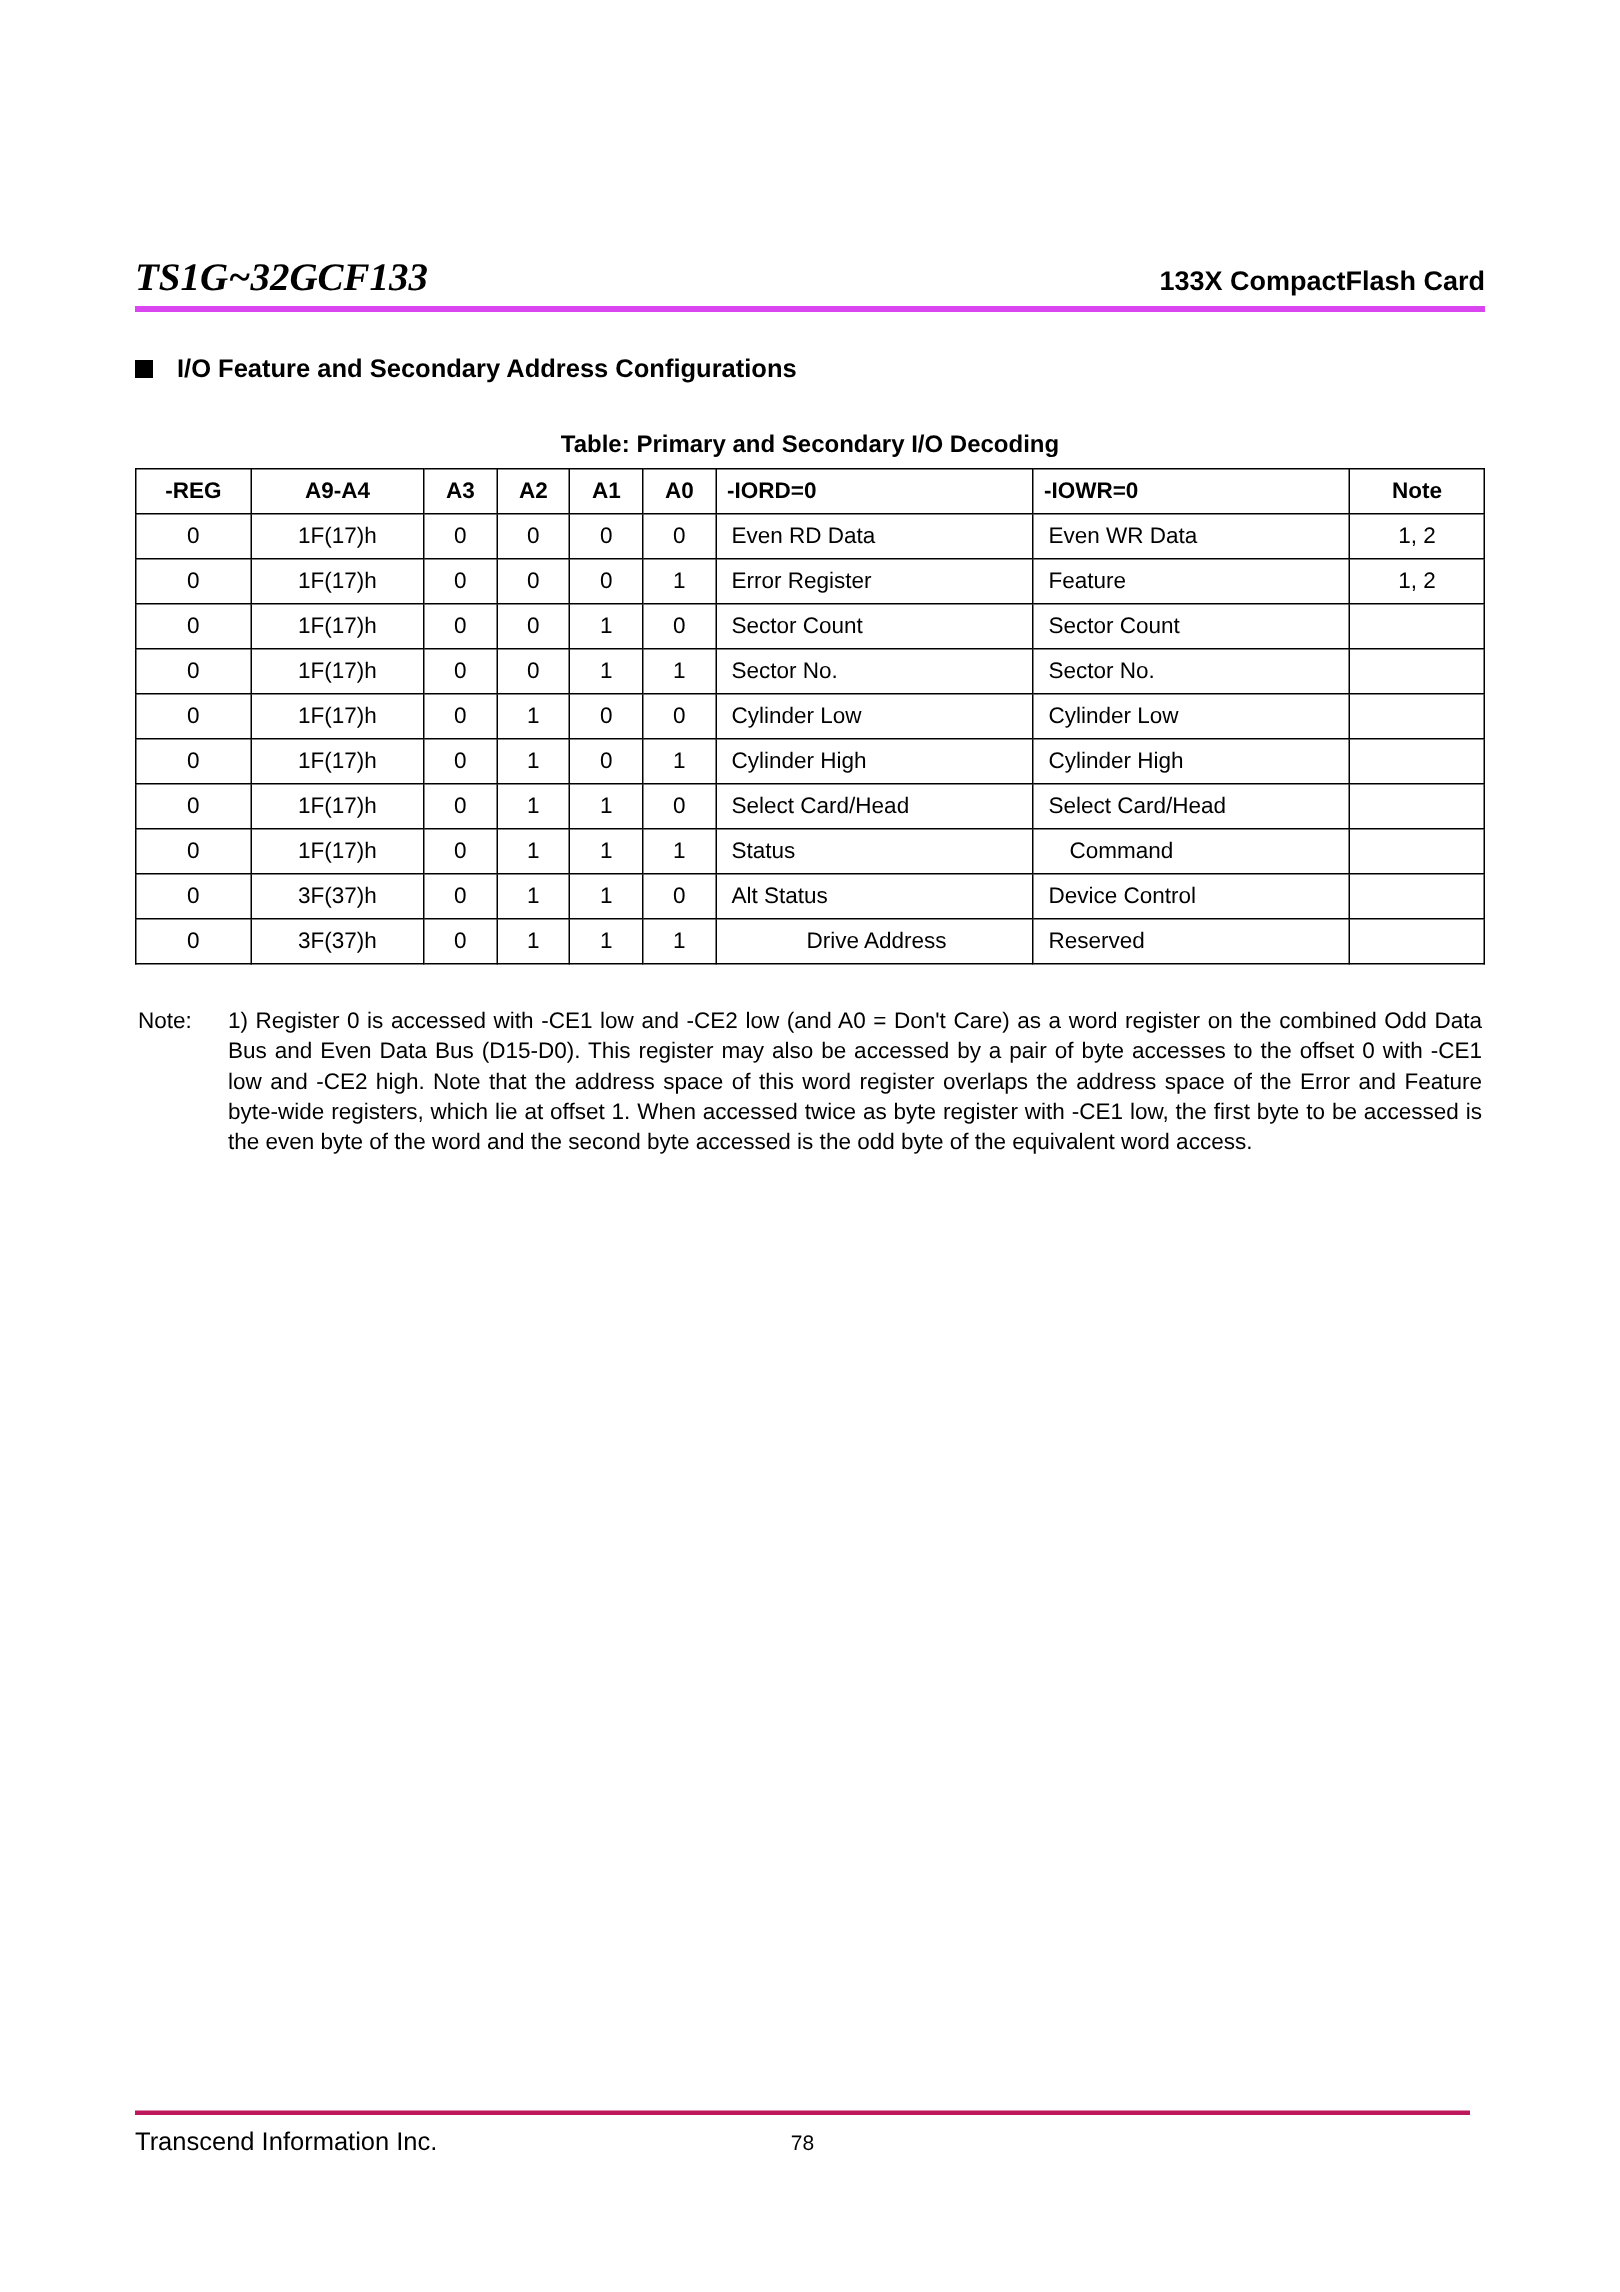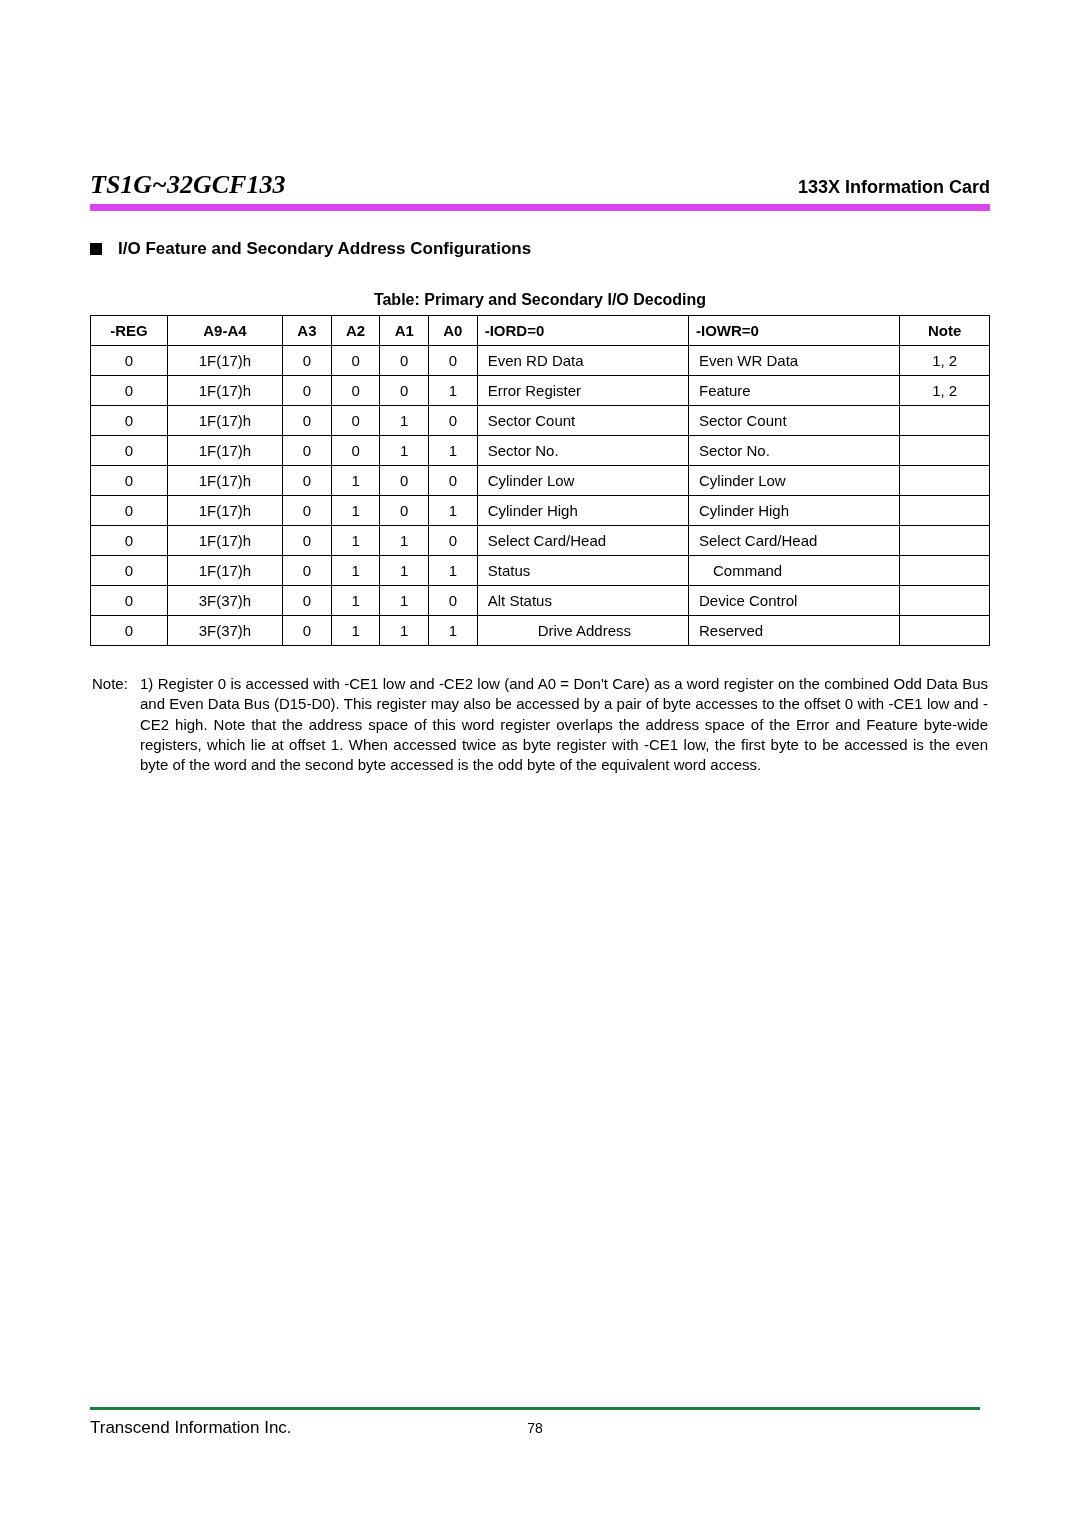--- a/index.html
+++ b/index.html
@@ -12,21 +12,21 @@
       background: #fff;
       width: 1080px;
       height: 1528px;
       padding: 170px 90px 90px 90px;
       position: relative;
     }
     .page-header {
       display: flex;
       justify-content: space-between;
       align-items: baseline;
-      border-bottom: 7px solid #d946ef;
+      border-bottom: 4px solid #d946ef;
       padding-bottom: 4px;
       margin-bottom: 28px;
     }
     .product-title {
       font-family: "Times New Roman", Times, serif;
       font-style: italic;
       font-weight: bold;
       font-size: 26px;
     }
     .product-subtitle {
@@ -80,59 +80,60 @@
     .col-note  { width: 70px; text-align: center; }
     .notes-block {
       font-size: 15px;
       line-height: 1.35;
       padding-left: 2px;
       padding-right: 2px;
     }
     .note-row {
       display: flex;
       margin-bottom: 14px;
+      gap: 12px;
     }
     .note-label {
       flex: 0 0 48px;
     }
     .note-text {
       flex: 1;
       text-align: justify;
     }
     .note-text-indent {
       margin-left: 48px;
       text-align: justify;
     }
     .page-footer {
       position: absolute;
       bottom: 90px;
       left: 90px;
       right: 100px;
-      border-top: 3px solid #15803d;
+      border-top: 3px solid #be185d;
       padding-top: 8px;
       display: flex;
       justify-content: flex-start;
     }
     .footer-company {
       font-size: 17px;
     }
     .footer-pagenum {
       position: absolute;
       left: 50%;
       transform: translateX(-50%);
       font-size: 14px;
       top: 10px;
     }
   </style>
 </head>
 <body>
 
 <div class="page-header">
   <div class="product-title">TS1G~32GCF133</div>
-  <div class="product-subtitle">133X Information Card</div>
+  <div class="product-subtitle">133X CompactFlash Card</div>
 </div>
 
 <div class="section-title-row">
   <span class="bullet-icon"></span>
   <span class="section-title">I/O Feature and Secondary Address Configurations</span>
 </div>
 
 <div class="table-title">Table: Primary and Secondary I/O Decoding</div>
 
 <table class="decode-table">

